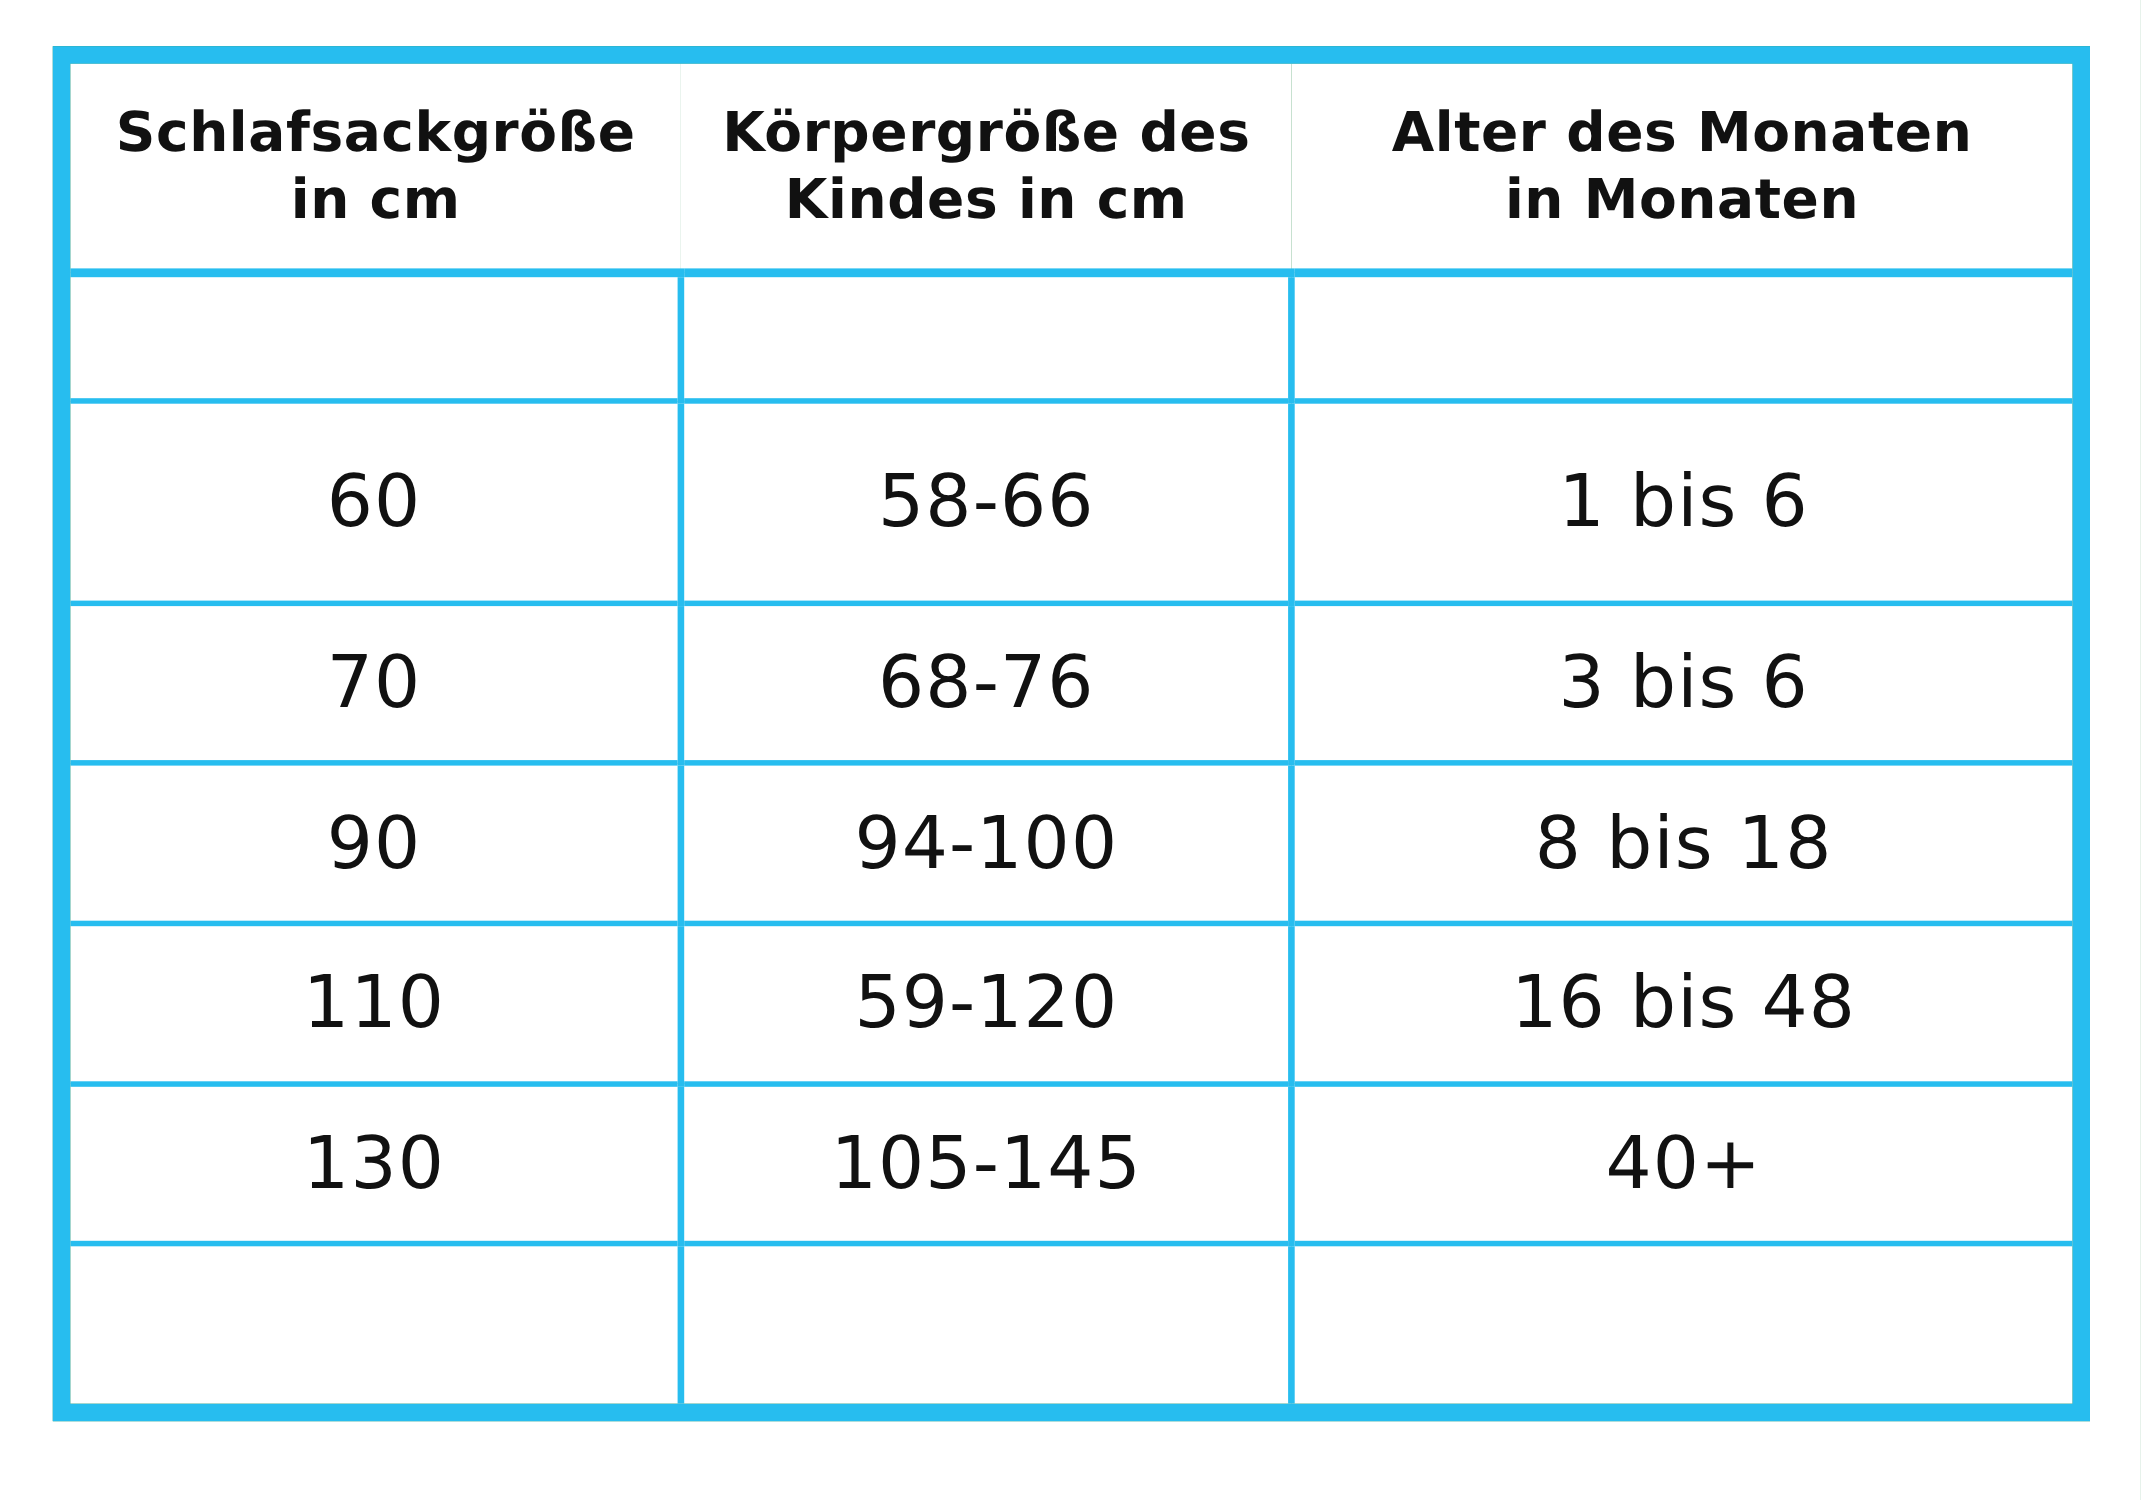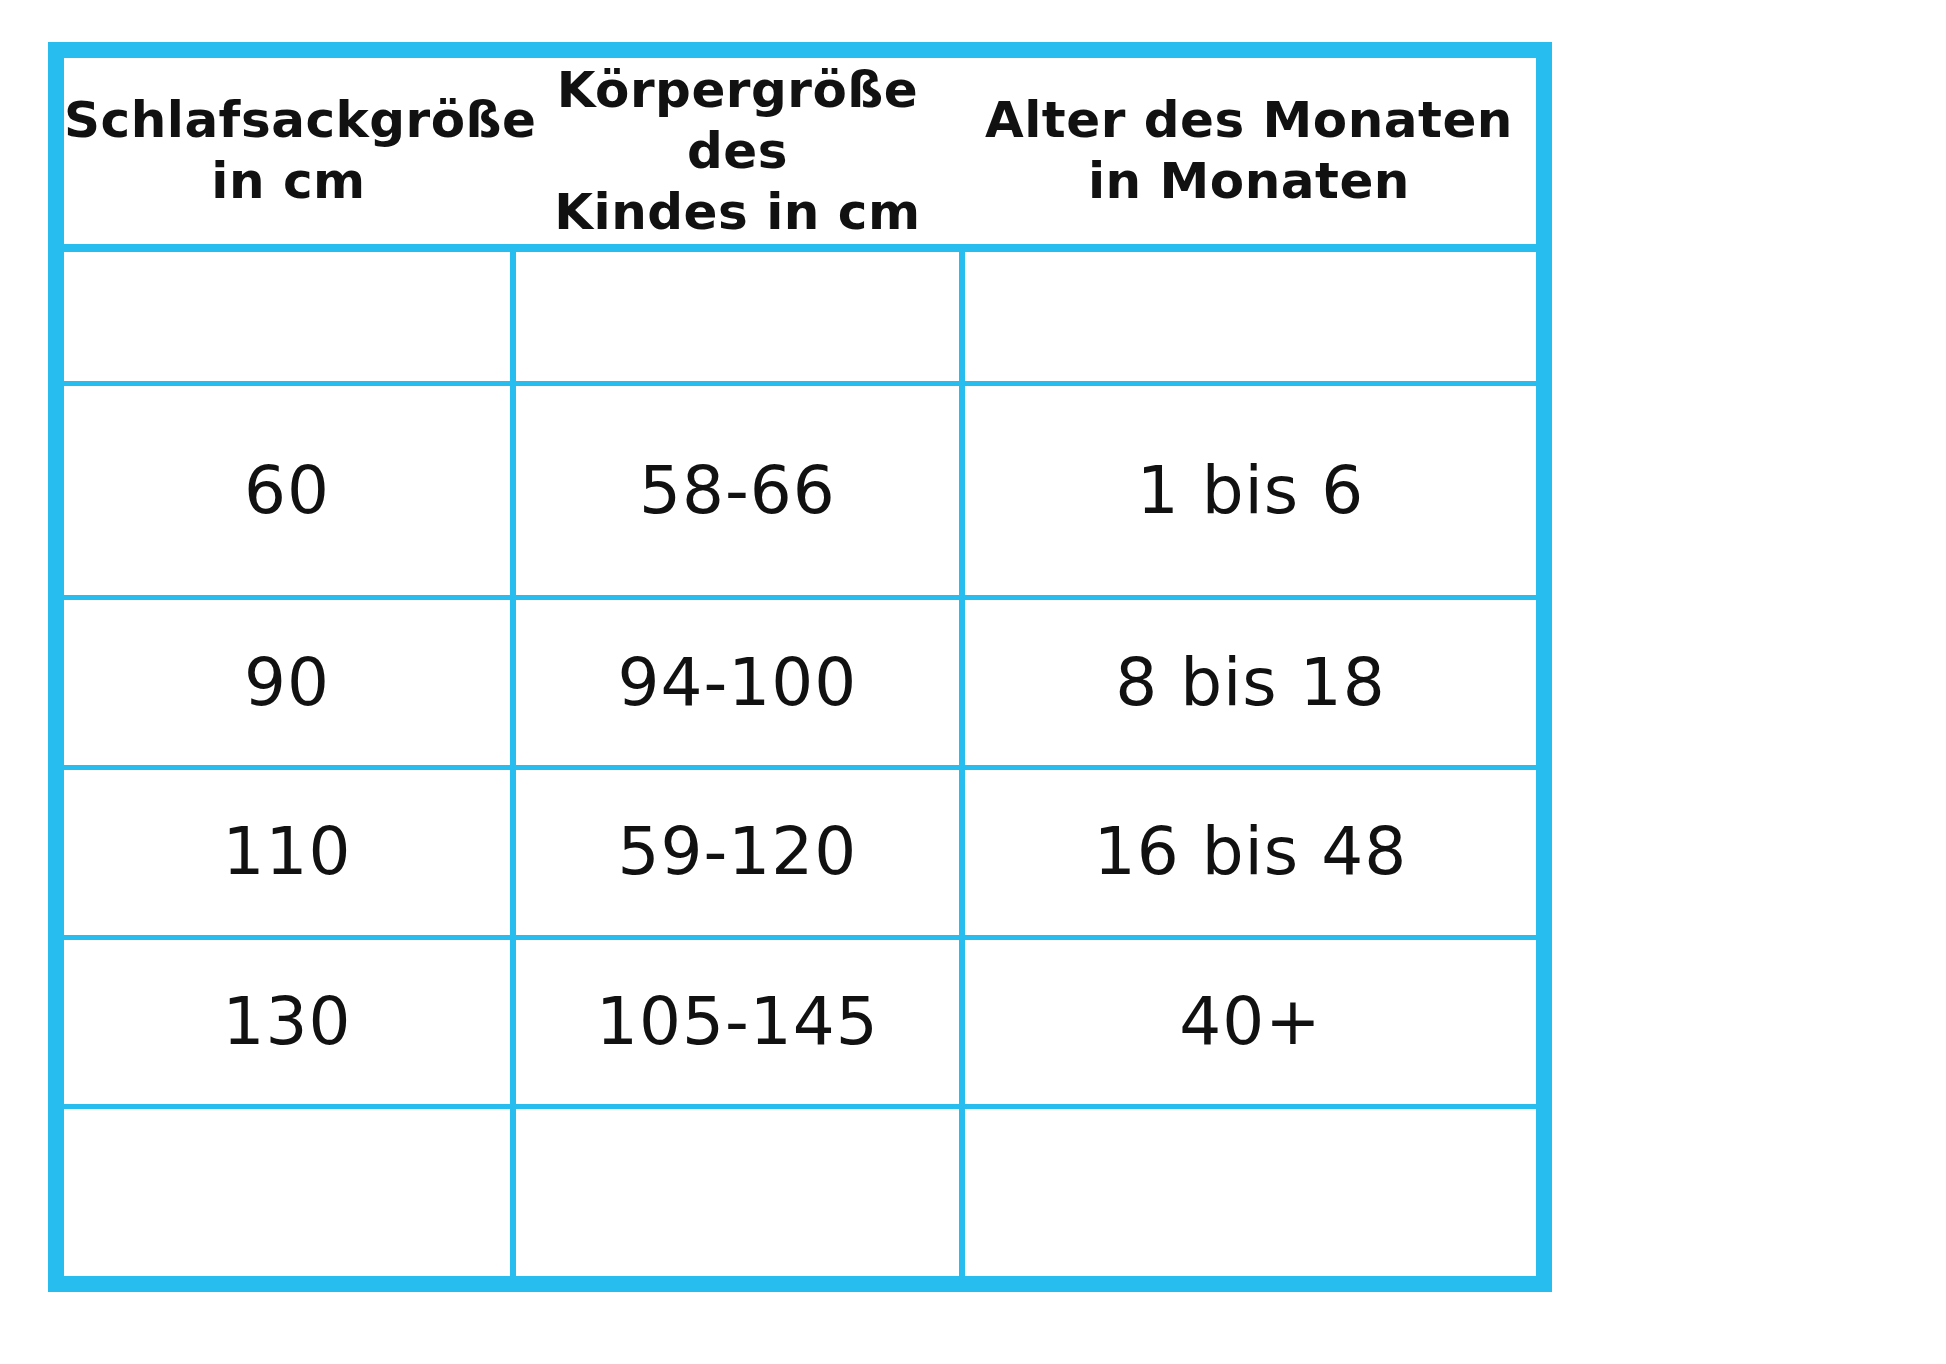--- a/index.html
+++ b/index.html
@@ -17,21 +17,21 @@
     position: relative;
     width: 1946px;
     height: 1364px;
     background: #ffffff;
     box-sizing: border-box;
   }
   .table-frame {
     position: absolute;
     left: 48px;
     top: 42px;
-    width: 1504px;
+    width: 1852px;
     height: 1250px;
     border: 16px solid #27BDEF;
     background: #15803d;
     box-sizing: border-box;
   }
   table.size-table {
     width: 100%;
     height: 100%;
     border-collapse: collapse;
     table-layout: fixed;
@@ -130,20 +130,25 @@
           <td class="col-a"></td>
           <td class="col-b"></td>
           <td class="col-c"></td>
         </tr>
         <tr class="data-row first-data">
           <td class="col-a">60</td>
           <td class="col-b">58-66</td>
           <td class="col-c">1 bis 6</td>
         </tr>
         <tr class="data-row">
+          <td class="col-a">70</td>
+          <td class="col-b">68-76</td>
+          <td class="col-c">3 bis 6</td>
+        </tr>
+        <tr class="data-row">
           <td class="col-a">90</td>
           <td class="col-b">94-100</td>
           <td class="col-c">8 bis 18</td>
         </tr>
         <tr class="data-row">
           <td class="col-a">110</td>
           <td class="col-b">59-120</td>
           <td class="col-c">16 bis 48</td>
         </tr>
         <tr class="data-row">

